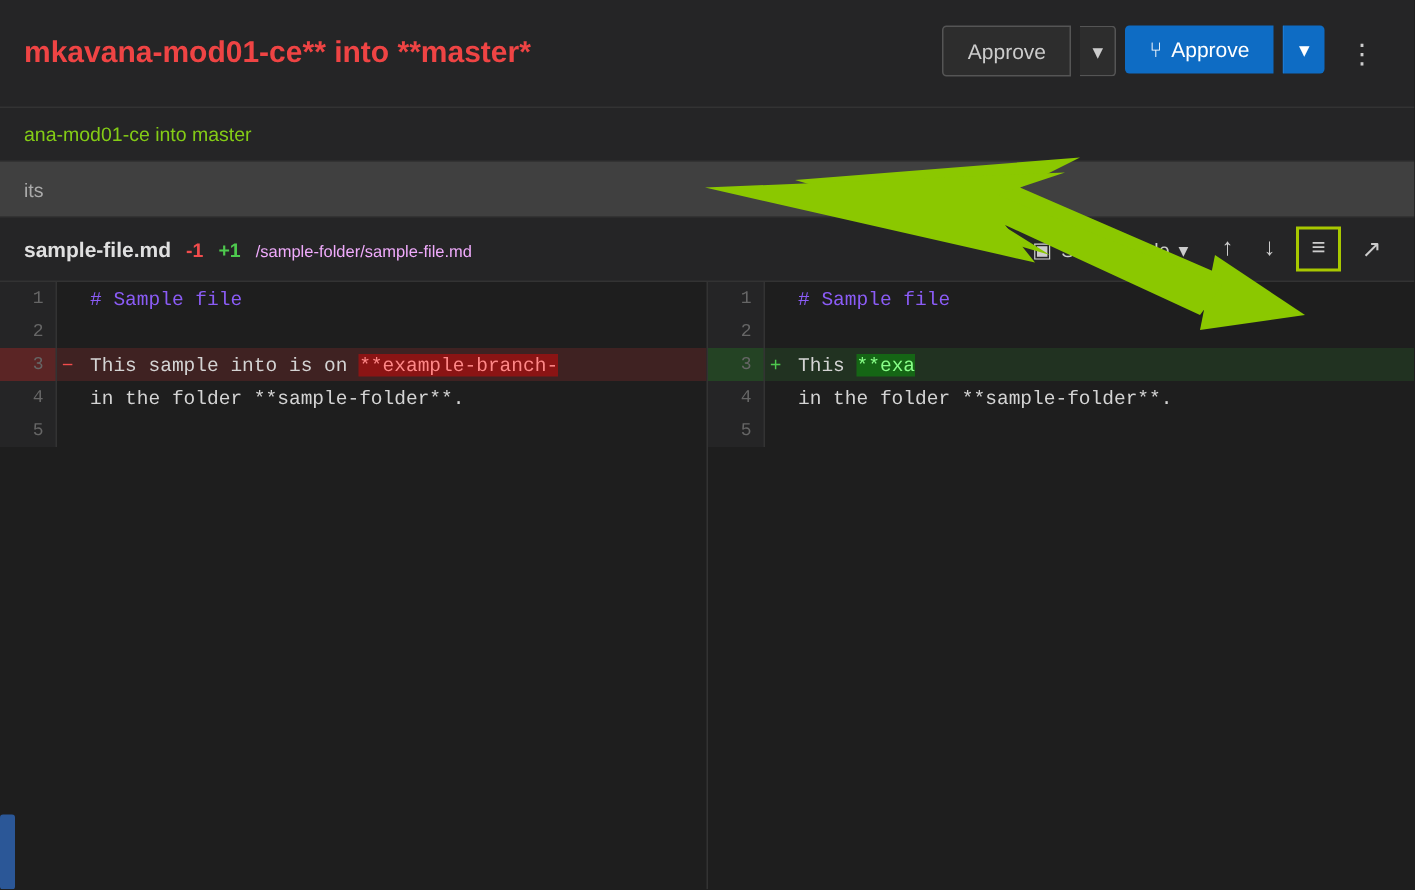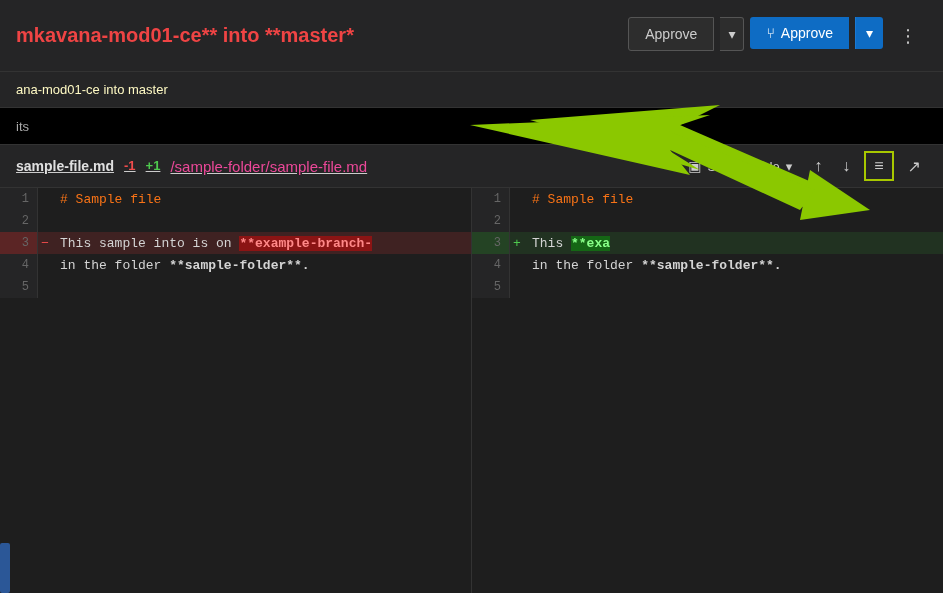--- a/index.html
+++ b/index.html
@@ -103,72 +103,71 @@
     
     .subheader {
       padding: 6px 16px;
       background-color: #252526;
       border-bottom: 1px solid #333;
       height: 36px;
       display: flex;
       align-items: center;
     }
     .subheader-link {
-      color: #fef9c3;
+      color: #84cc16;
       font-size: 13px;
       cursor: pointer;
     }
 
     
     .section-label {
       padding: 8px 16px;
       font-size: 13px;
       color: #aaa;
-      background-color: #000000;
+      background-color: #404040;
       height: 36px;
       display: flex;
       align-items: center;
     }
 
     
     .file-diff-header {
       display: flex;
       align-items: center;
       justify-content: space-between;
       padding: 8px 16px;
       background-color: #252526;
       border-top: 1px solid #333;
       border-bottom: 1px solid #333;
       height: 44px;
     }
     .file-info {
       display: flex;
-      align-items: flex-start;
+      align-items: flex-end;
       gap: 10px;
       font-size: 13px;
-      text-decoration: underline;
     }
     .file-name {
       color: #e0e0e0;
       font-weight: 600;
       font-size: 14px;
     }
     .diff-stat-minus {
       color: #f14c4c;
       font-size: 13px;
       font-weight: 600;
     }
     .diff-stat-plus {
       color: #4ec94e;
       font-size: 13px;
       font-weight: 600;
     }
     .file-path {
-      color: #ec4899;
-      font-size: 15px;
+      color: #f0abfc;
+      font-size: 11px;
     }
     .diff-controls {
       display: flex;
       align-items: center;
       gap: 8px;
     }
     .side-by-side-btn {
       display: flex;
       align-items: center;
       gap: 6px;
@@ -283,24 +282,24 @@
     
     .hl-red {
       background-color: rgba(255, 0, 0, 0.4);
       color: #ff8888;
     }
     .hl-green {
       background-color: rgba(0, 200, 0, 0.35);
       color: #88ff88;
     }
     .bold-text {
-      font-weight: 700;
+      font-weight: 400;
     }
     .comment-color {
-      color: #f97316;
+      color: #8b5cf6;
     }
 
     
     .scrollbar-indicator {
       position: absolute;
       left: 0;
       bottom: 0;
       width: 10px;
       height: 40px;
       background: #2b5797;

